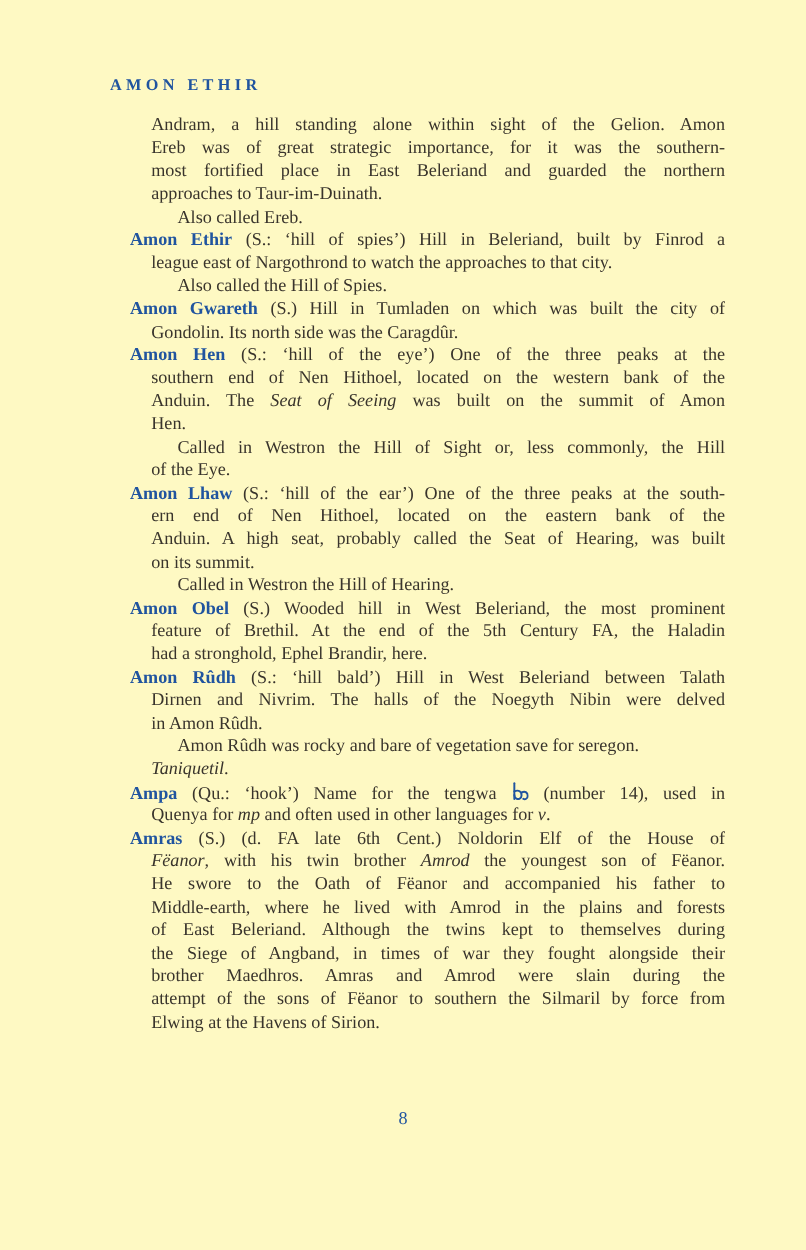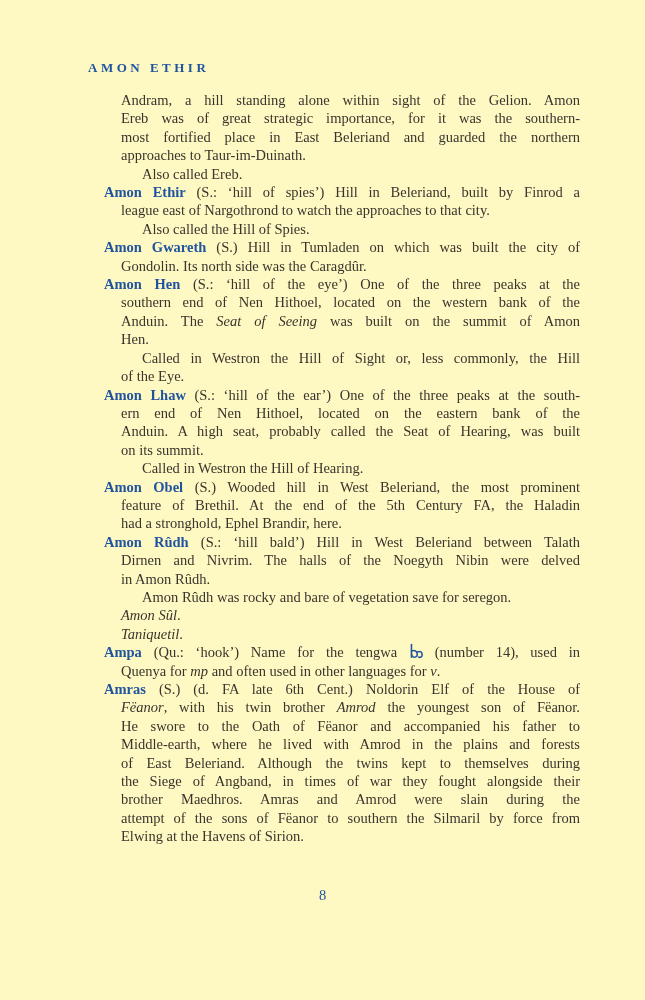--- a/index.html
+++ b/index.html
@@ -98,21 +98,20 @@
       </div>
       <div class="para entry">
         <div class="line first"><span class="hw">Amon Rûdh</span> (S.: ‘hill bald’) Hill in West Beleriand between Talath</div>
         <div class="line">Dirnen and Nivrim. The halls of the Noegyth Nibin were delved</div>
         <div class="line last">in Amon Rûdh.</div>
       </div>
       <div class="para sub">
         <div class="line first last">Amon Rûdh was rocky and bare of vegetation save for seregon.</div>
       </div>
       <div class="para entry">
-        <div class="line last"><em>Amon Sûl</em>.</div>
       </div>
       <div class="para entry">
         <div class="line last"><em>Taniquetil</em>.</div>
       </div>
       <div class="para entry">
         <div class="line first"><span class="hw">Ampa</span> (Qu.: ‘hook’) Name for the tengwa <span class="tengwa"><svg width="14" height="17" viewBox="0 0 17 20" aria-hidden="true">
               <g fill="none" stroke="#20549f" stroke-width="1.9" stroke-linecap="round">
                 <path d="M3 1.5 V17"></path>
                 <path d="M3 9.5 C7.5 7.5 10 10 10 13.5 C10 16.5 7 17.5 5 16.5 C3.6 15.8 3 14.4 3 13"></path>
                 <path d="M10 10.5 C14 8.8 16 11 16 14 C16 16.6 13.5 17.6 11.7 16.8"></path>

